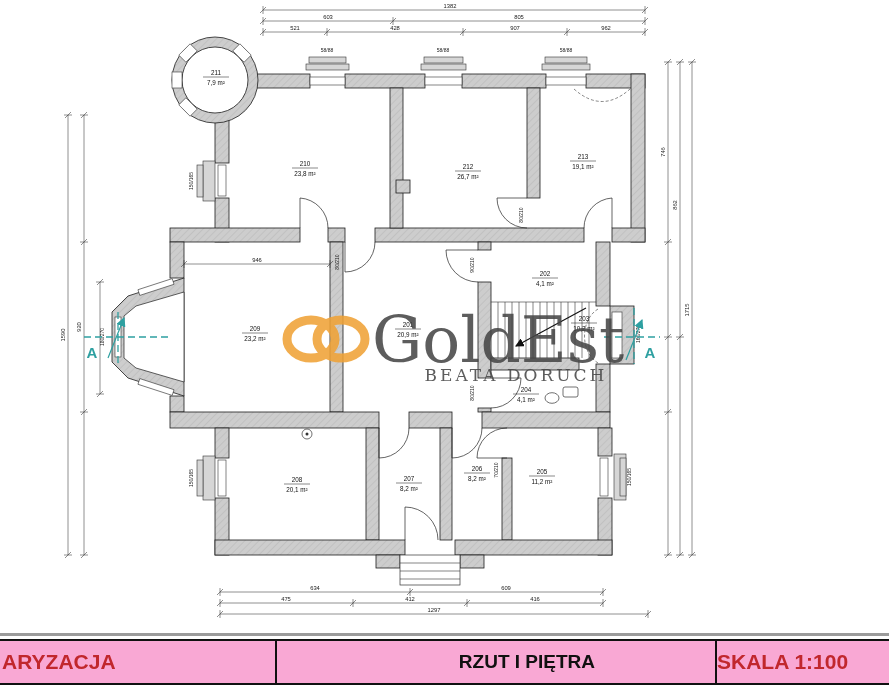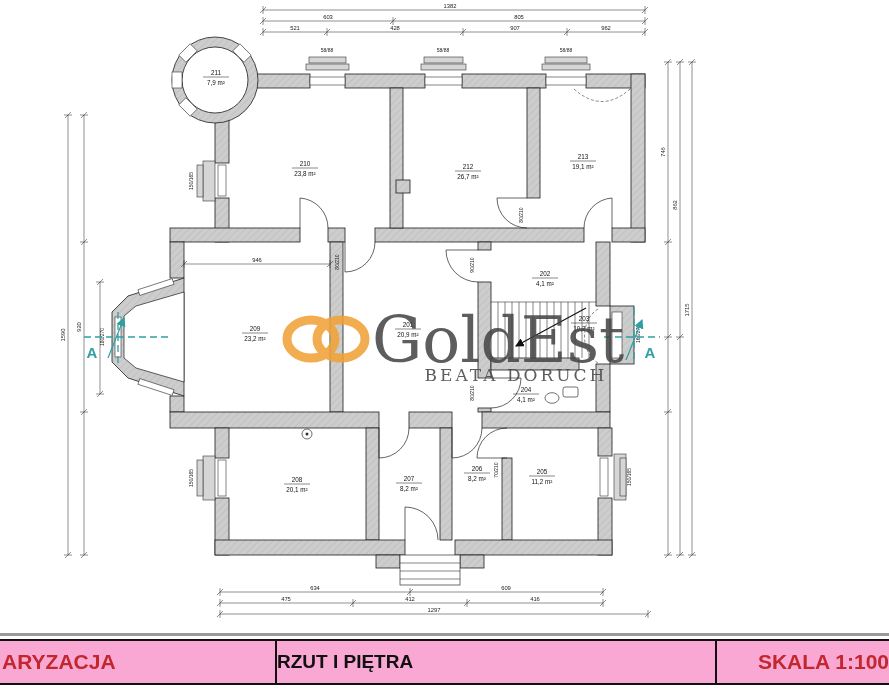--- a/index.html
+++ b/index.html
@@ -26,22 +26,22 @@
   .wm-ring{fill:none;stroke:#F0A235;stroke-width:9;}
   
   .footer{position:absolute;left:0;top:633px;width:889px;}
   .rule{height:3px;background:#9b9b9b;}
   .tbl{margin-top:3px;display:flex;height:42px;border-top:2px solid #111;
        border-bottom:2px solid #111;background:#f9a8d4;}
   .cell{display:flex;align-items:center;font-weight:bold;}
   .cell.l{width:273px;border-right:2px solid #111;font-size:21px;color:#C1272D;
           padding-left:2px;}
   .cell.m{width:440px;border-right:2px solid #111;font-size:19px;color:#111;
-          justify-content:flex-start;padding-right:120px;box-sizing:border-box;}
-  .cell.r{flex:1;font-size:21px;color:#C1272D;justify-content:flex-end;}
+          justify-content:flex-end;padding-right:120px;box-sizing:border-box;}
+  .cell.r{flex:1;font-size:21px;color:#C1272D;justify-content:flex-start;}
 </style>
 </head>
 <body>
 
 
 
 <svg width="889" height="632" viewBox="0 0 889 632" xmlns="http://www.w3.org/2000/svg">
   <defs>
     <pattern id="hatch" width="5" height="5" patternUnits="userSpaceOnUse" patternTransform="rotate(45)">
       <rect width="5" height="5" fill="#cdcdcd"></rect>

